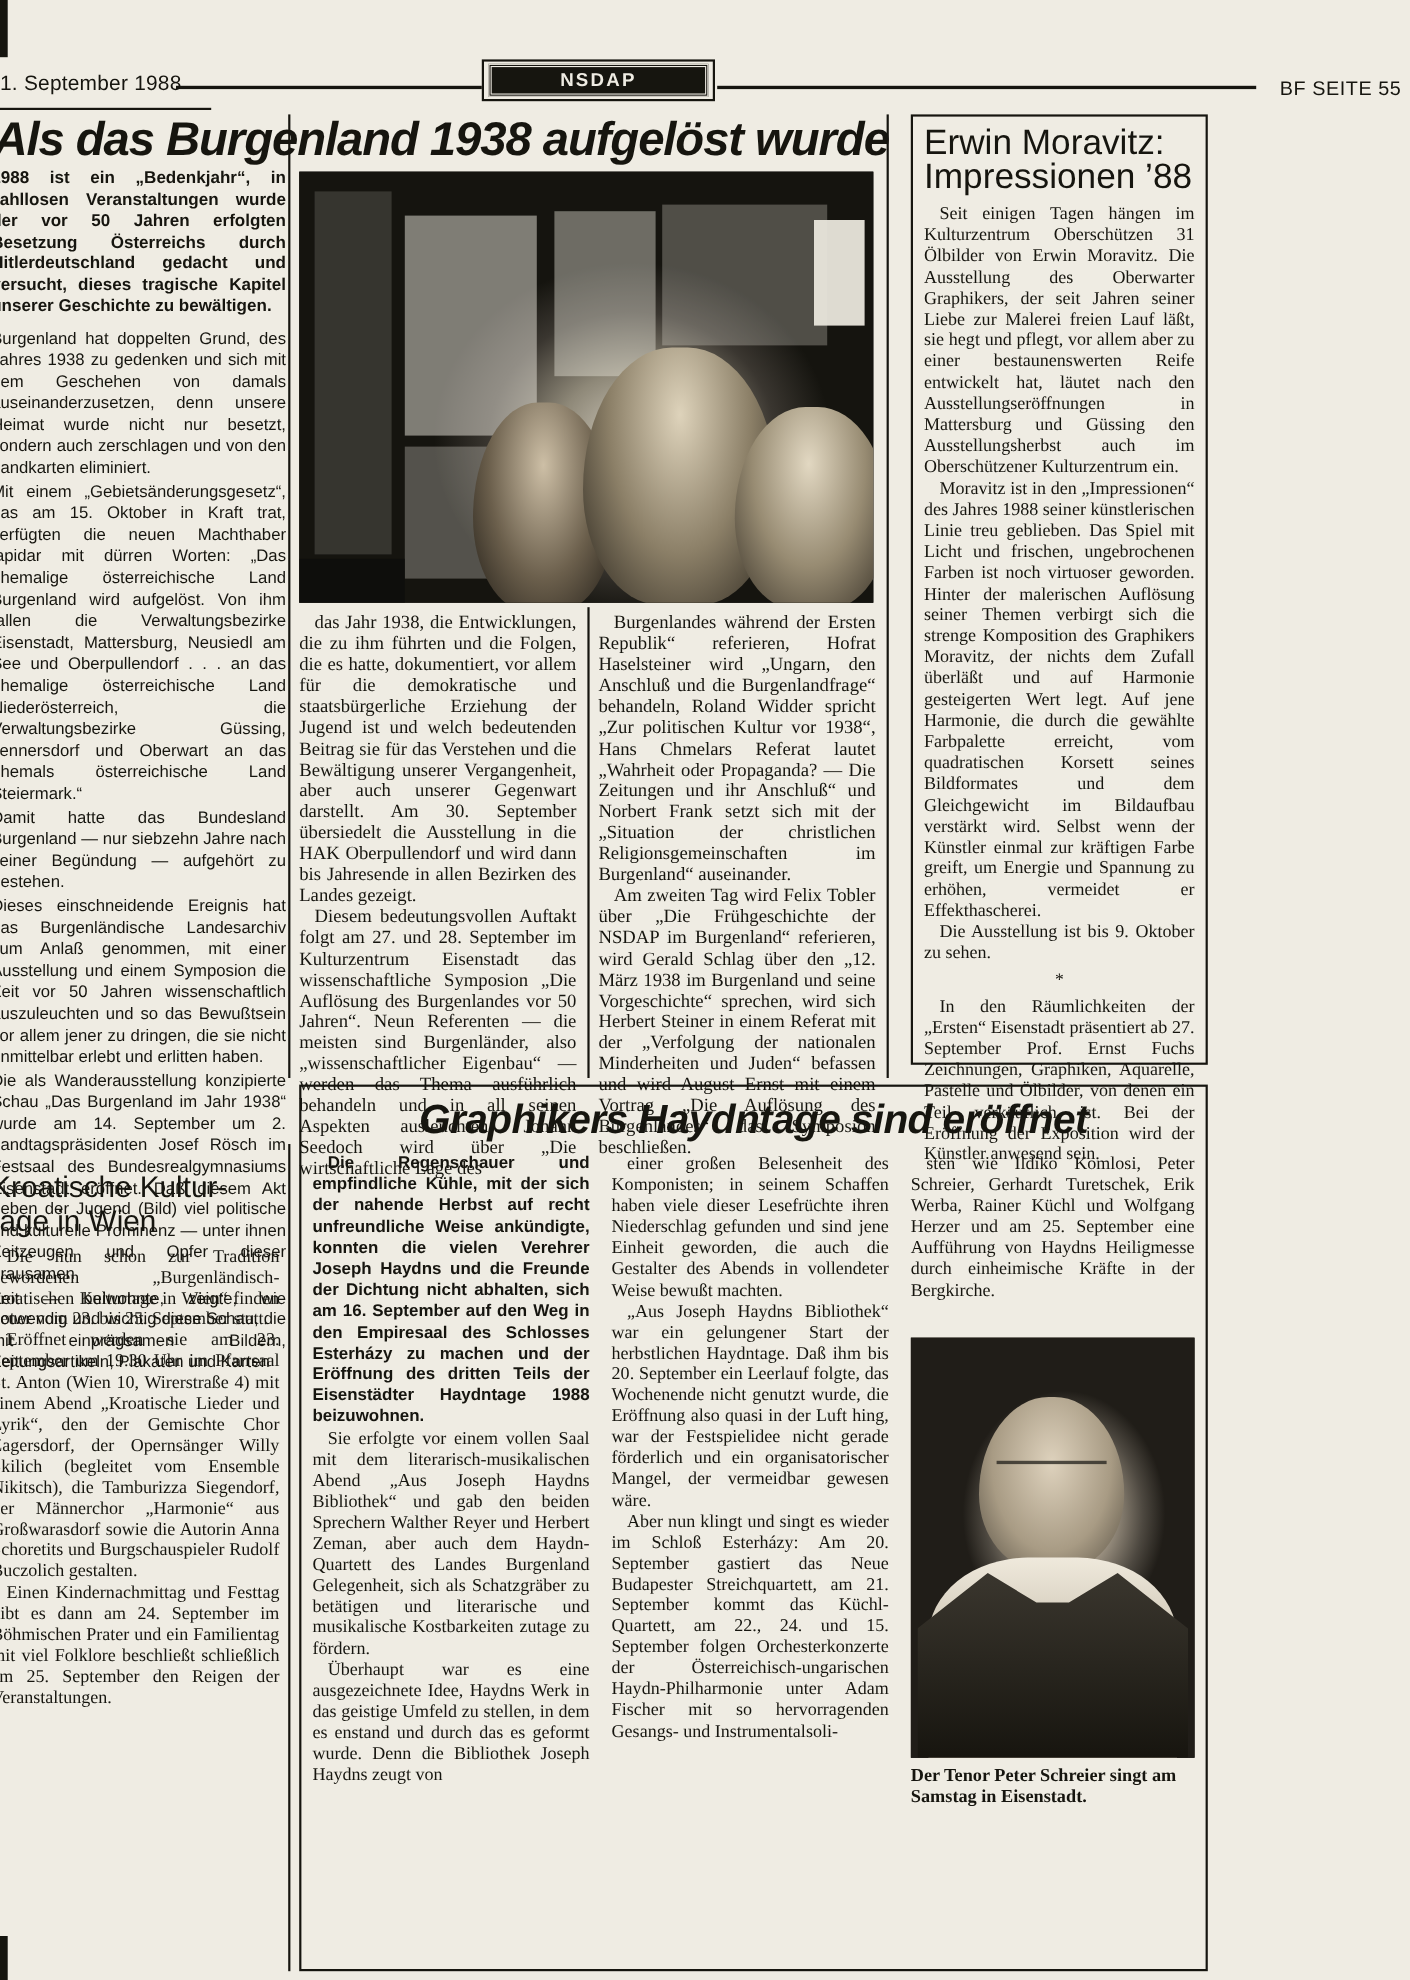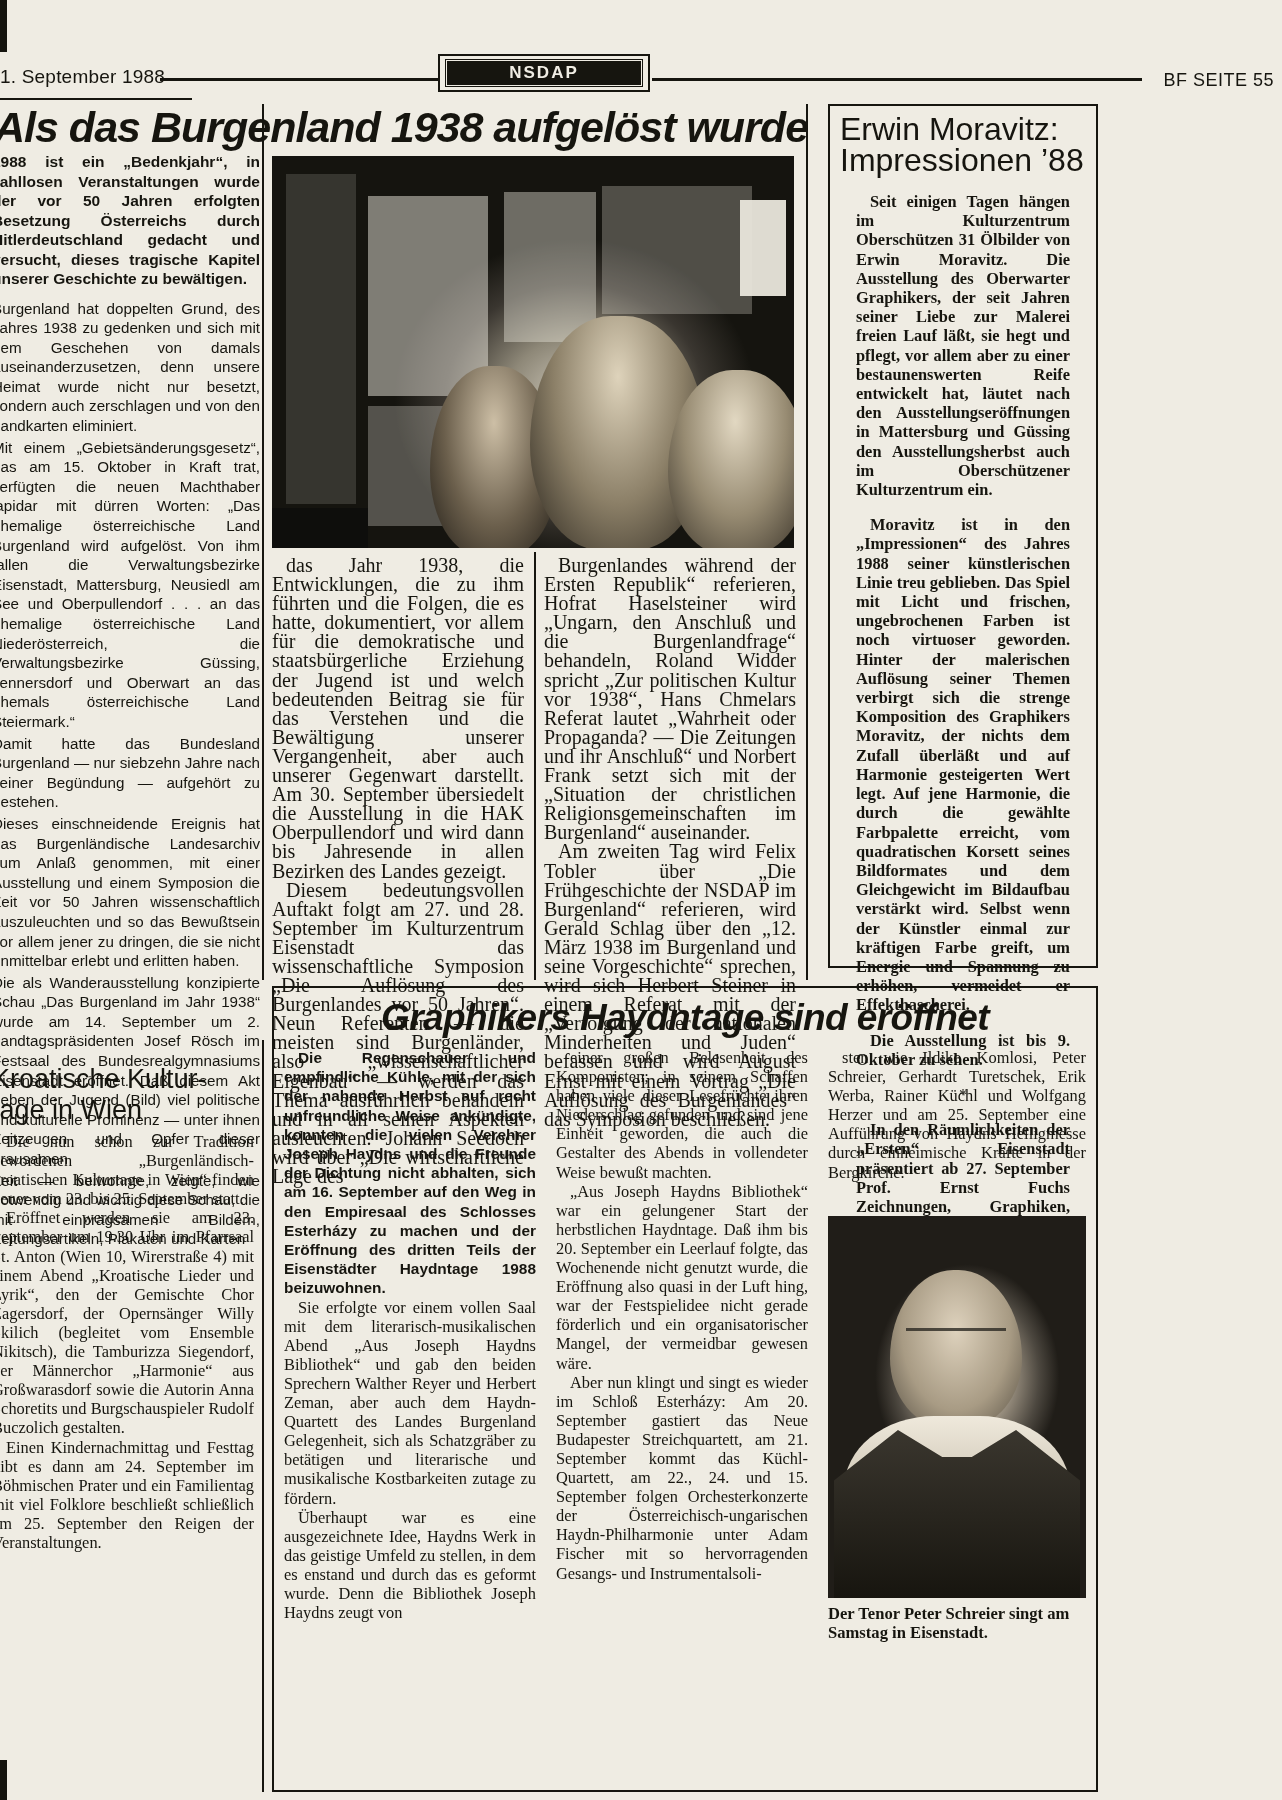--- a/index.html
+++ b/index.html
@@ -84,21 +84,21 @@
   .photo .dark{position:absolute;background:#0d0d0b;}
   .fig{position:absolute;border-radius:46% 46% 40% 40%/55% 55% 45% 45%;}
 
   
   .under-cols{
     position:absolute;left:272px;top:556px;width:524px;height:424px;
   }
   .uc{
     position:absolute;top:0;width:252px;
     font-family:"Liberation Serif", serif;
-    font-size:20px;line-height:19.1px;text-align:justify;
+    font-size:17px;line-height:19.1px;text-align:justify;
   }
   .uc p{margin:0;text-indent:14px;}
   .uc.c1{left:0;}
   .uc.c2{left:272px;}
 
   
   .vrule{position:absolute;width:2px;background:#16150f;}
 
   
   .rbox{
@@ -106,21 +106,21 @@
     border:2px solid #16150f;box-sizing:border-box;padding:8px 10px 6px 10px;
   }
   .rbox h2{
     font-family:"Liberation Sans", sans-serif;
     font-weight:normal;font-size:32px;line-height:31px;margin:0 0 8px 0;
   }
   .rbox .txt{
     font-family:"Liberation Serif", serif;
     font-size:16.4px;line-height:19.2px;text-align:justify;
   }
-  .rbox .txt p{margin:16px;text-indent:14px;font-weight:bold;}
+  .rbox .txt p{margin:0;text-indent:14px;}
   .star{text-align:center;margin:6px 0 4px 0;font-size:16px;}
 
   
   .bbox{
     position:absolute;left:272px;top:986px;width:826px;height:806px;
     border:2px solid #16150f;box-sizing:border-box;padding:8px 10px;
   }
   .headline2{
     font-family:"Liberation Sans", sans-serif;
     font-weight:bold;font-style:italic;

